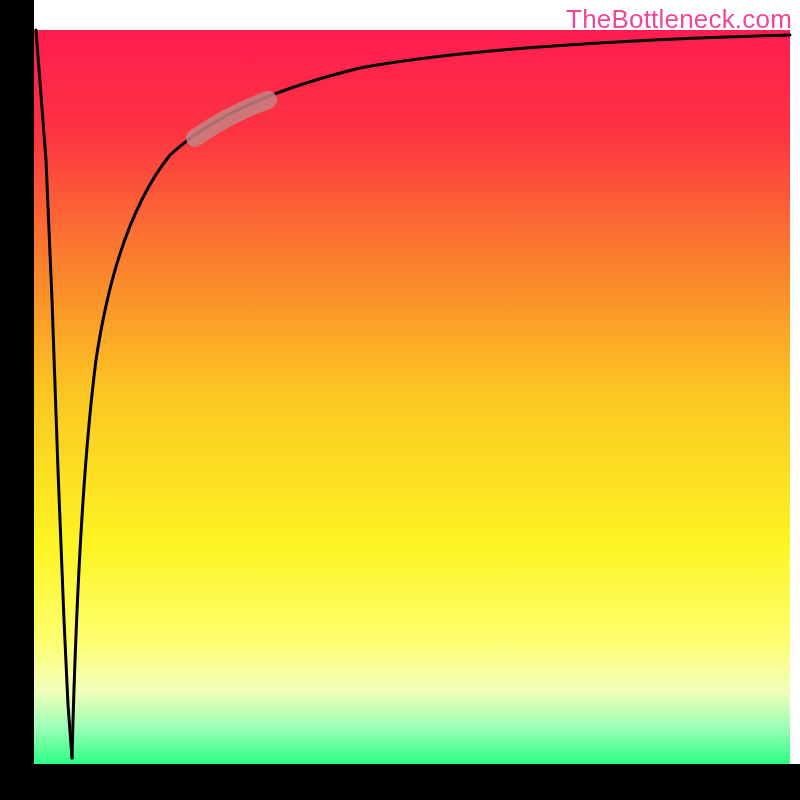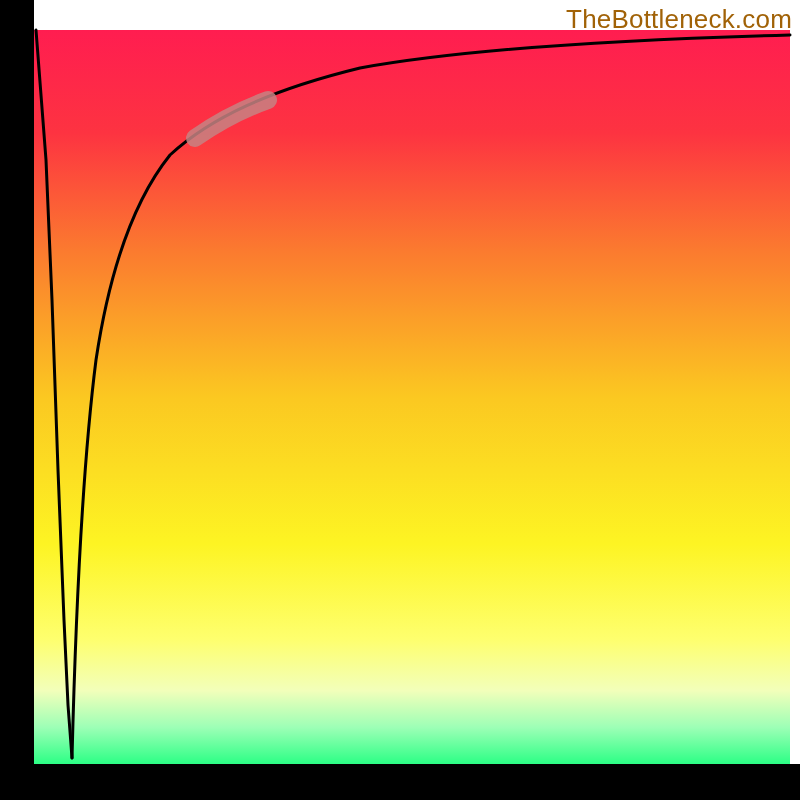--- a/index.html
+++ b/index.html
@@ -17,21 +17,21 @@
   }
   svg {
     display: block;
   }
   .watermark {
     position: absolute;
     top: 4px;
     right: 8px;
     font-family: Arial, Helvetica, sans-serif;
     font-size: 26px;
-    color: #a16207;
+    color: #ec4899;
     font-weight: 400;
     letter-spacing: 0.2px;
   }
 </style>
 </head>
 <body>
 
 <div class="stage">
   <svg width="800" height="800" viewBox="0 0 800 800">
     <defs>

